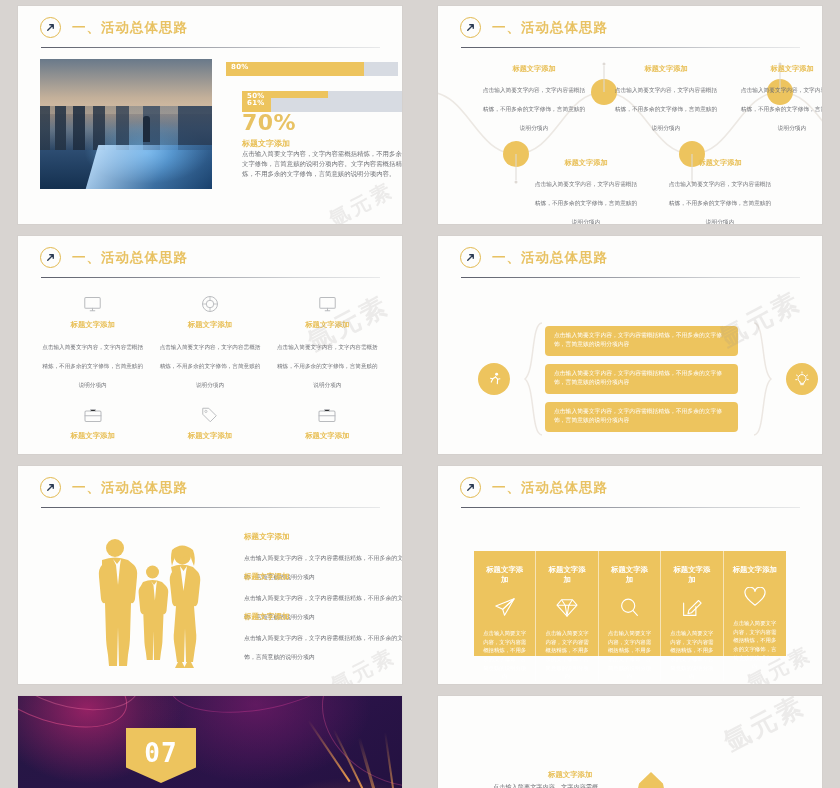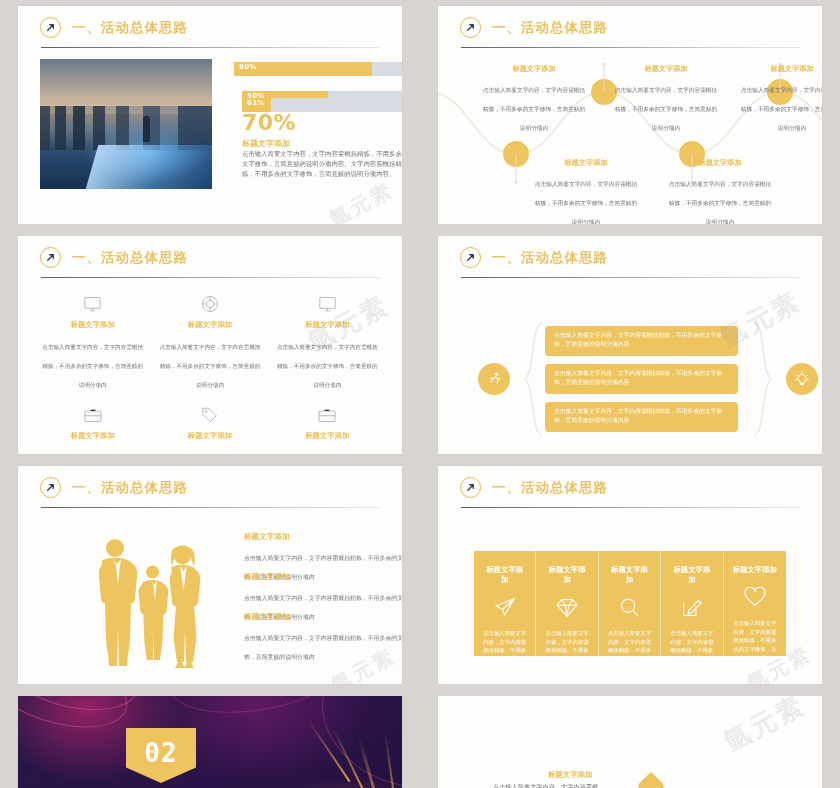--- a/index.html
+++ b/index.html
@@ -155,21 +155,21 @@
         <div class="hdr-rule"></div>
       </div>
 
       <div class="s1-img">
         <div class="sky"></div>
           <div class="city"></div>
           <div class="deck"></div>
           <div class="fig"></div>
       </div>
 
-      <div class="s1-bar" style="left:216px;top:56px;width:172px;">
+      <div class="s1-bar" style="left:208px;top:56px;width:172px;">
         <div class="fill" style="width:80%"></div>
         <div class="pct">80%</div>
       </div>
       <div class="s1-bar" style="left:224px;top:85px;width:172px;">
         <div class="fill" style="width:50%"></div>
         <div class="pct">50%</div>
       </div>
       <div class="s1-bar" style="left:224px;top:92px;width:172px;">
         <div class="fill" style="width:17%"></div>
         <div class="pct">61%</div>
@@ -489,21 +489,21 @@
         <div class="swirl" style="left:-10px;top:-52px;width:130px;height:62px;transform:rotate(12deg);border-color:rgba(255,120,170,.35);"></div>
         <div class="swirl" style="left:150px;top:-60px;width:180px;height:72px;transform:rotate(-10deg);border-color:rgba(210,60,150,.38);"></div>
         <div class="swirl" style="left:300px;top:-36px;width:160px;height:120px;transform:rotate(28deg);border-color:rgba(230,80,150,.35);"></div>
         <div class="ray" style="left:310px;top:18px;width:2px;height:74px;transform:rotate(-34deg);"></div>
         <div class="ray" style="left:330px;top:30px;width:2px;height:70px;transform:rotate(-26deg);"></div>
         <div class="ray" style="left:352px;top:40px;width:2.5px;height:90px;transform:rotate(-16deg);"></div>
         <div class="ray" style="left:372px;top:36px;width:2px;height:84px;transform:rotate(-8deg);"></div>
 
       </div>
       <div class="s7-badge">
-        <span>02</span>
+        <span>07</span>
       </div>
     </div>
   </div>
 
   <div class="cell">
     <div class="slide">
       <div class="s8cap cap">标题文字添加</div>
       <div class="s8body body">点击输入简要文字内容，文字内容需概</div>
 
       <div class="s8drop"></div>

